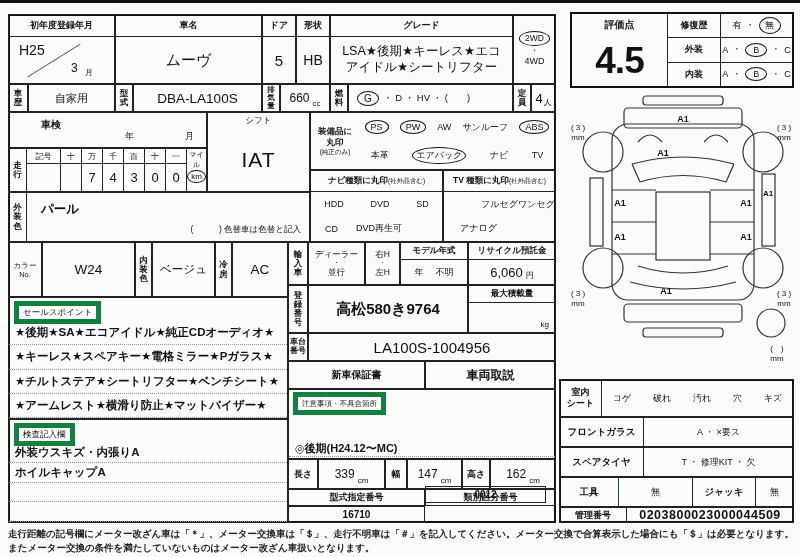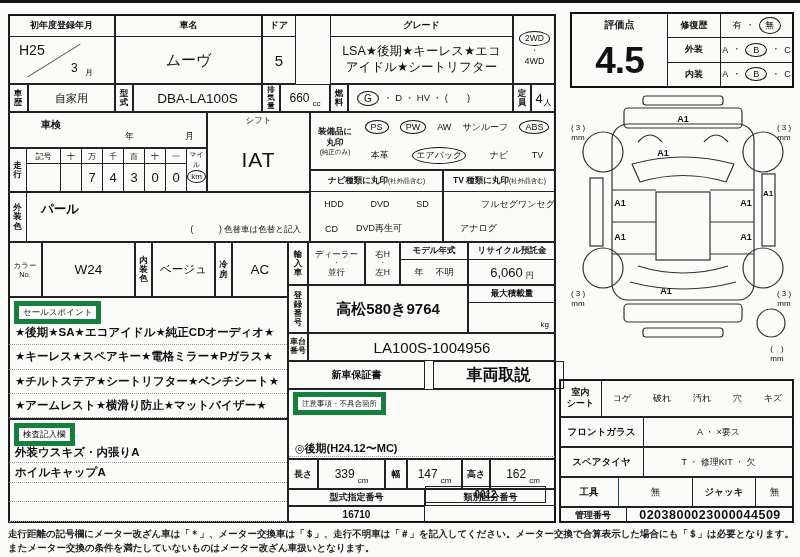--- a/index.html
+++ b/index.html
@@ -39,20 +39,24 @@
     </div>
   </div>
   <div class="c col" style="left:115px;top:14px;width:147px;height:70px;">
     <div class="hd" style="height:21px;">車名</div>
     <div class="ct" style="flex:1;font-size:15px;">ムーヴ</div>
   </div>
   <div class="c col" style="left:262px;top:14px;width:34px;height:70px;">
     <div class="hd" style="height:21px;">ドア</div>
     <div class="ct" style="flex:1;font-size:15px;">5</div>
   </div>
+  <div class="c col" style="left:296px;top:14px;width:34px;height:70px;">
+    <div class="hd" style="height:21px;">形状</div>
+    <div class="ct" style="flex:1;font-size:14px;">HB</div>
+  </div>
   <div class="c col" style="left:330px;top:14px;width:183px;height:70px;">
     <div class="hd" style="height:21px;">グレード</div>
     <div class="ct col" style="flex:1;line-height:1.25;">
       <span style="font-size:12.5px;">LSA★後期★キーレス★エコ</span>
       <span style="font-size:12.5px;">アイドル★シートリフター</span>
     </div>
   </div>
   <div class="c ct col" style="left:513px;top:14px;width:43px;height:70px;line-height:1.25;">
     <span class="circ" style="font-size:8.5px;">2WD</span>
     <span style="font-size:8px;">・</span>
@@ -269,21 +273,21 @@
       <span style="position:absolute;right:6px;bottom:3px;font-size:8px;">kg</span>
     </div>
   </div>
 
   <div class="c vlab vw18" style="left:288px;top:333px;width:20px;height:28px;font-size:8px;">
       <span>車台番号</span>
     </div>
   <div class="c ct" style="left:308px;top:333px;width:248px;height:28px;font-size:15px;">LA100S-1004956</div>
 
   <div class="c ct" style="left:288px;top:361px;width:137px;height:28px;font-size:10px;font-weight:bold;">新車保証書</div>
-  <div class="c ct" style="left:425px;top:361px;width:131px;height:28px;font-size:16px;font-weight:bold;margin-left:8px;">車両取説</div>
+  <div class="c ct" style="left:425px;top:361px;width:131px;height:28px;font-size:12px;font-weight:bold;">車両取説</div>
 
   <div class="c col" style="left:288px;top:389px;width:268px;height:70px;gap:32px;">
     <div style="height:17px;padding:2px 0 0 4px;"><span class="tag" style="font-size:7.5px;">注意事項・不具合箇所</span></div>
     <div class="dotrow" style="height:22px;font-size:11px;">◎後期(H24.12〜MC)</div>
     <div class="dotrow" style="height:15px;"></div>
     <div class="dotrow" style="height:15px;border-bottom:none;"></div>
   </div>
 
   <div class="c ct" style="left:288px;top:459px;width:30px;height:30px;font-size:9px;font-weight:bold;">長さ</div>
   <div class="c ct" style="left:318px;top:459px;width:67px;height:30px;">

